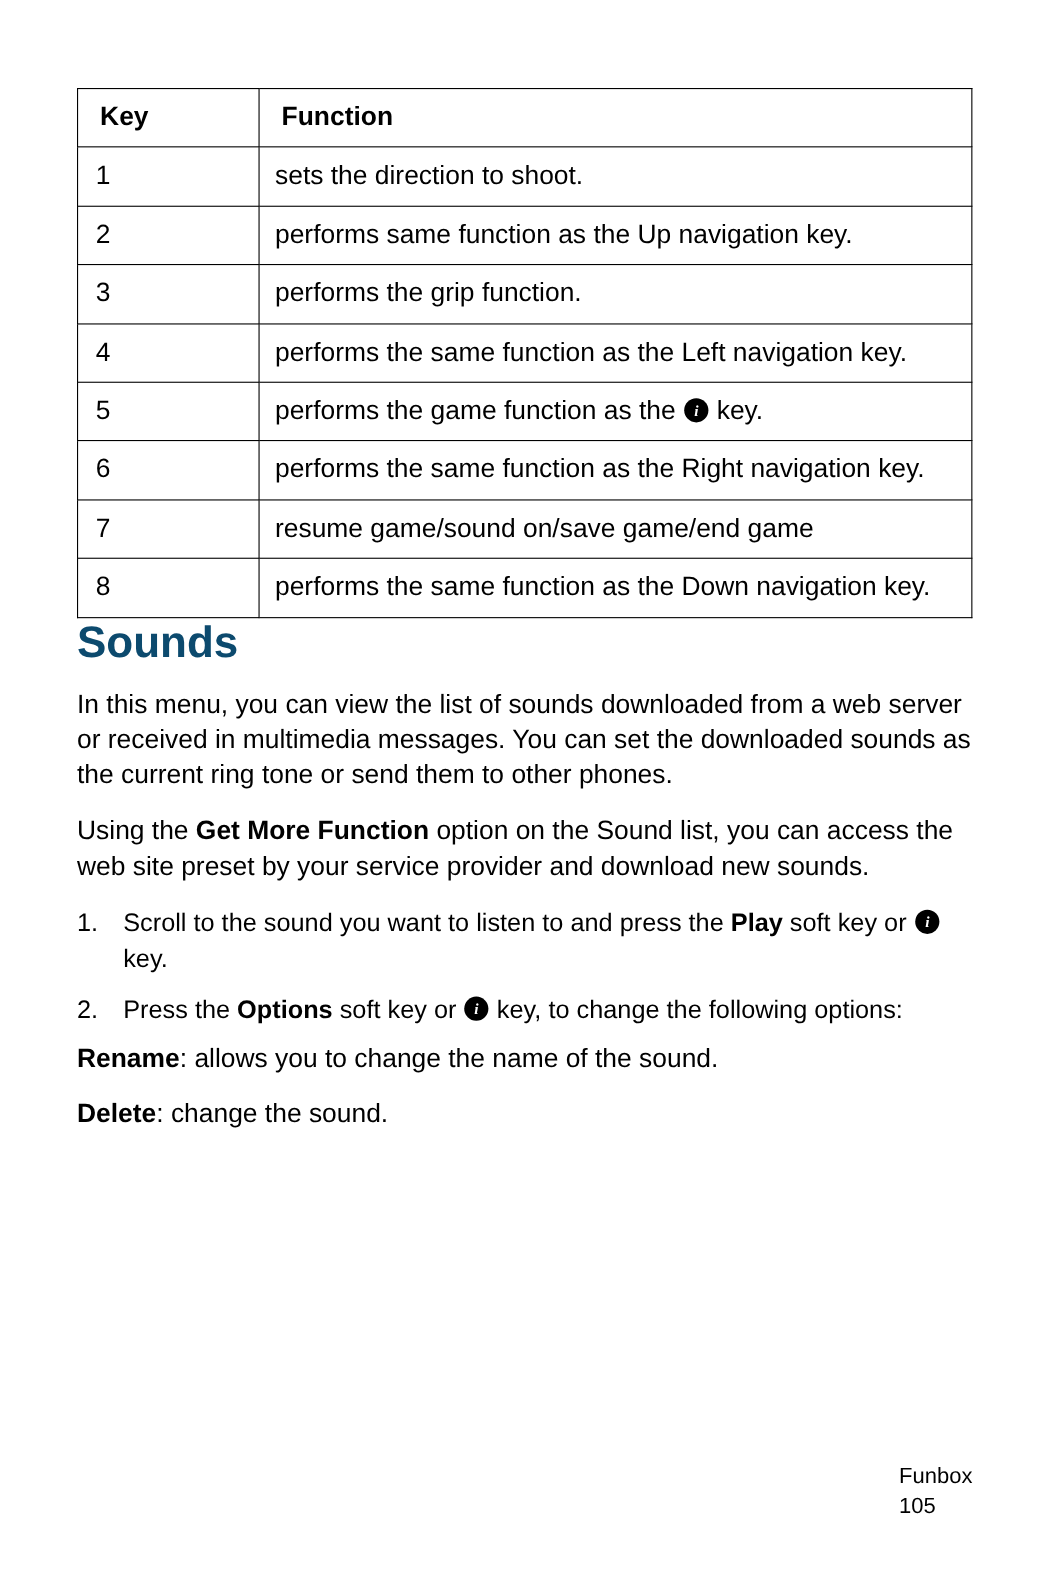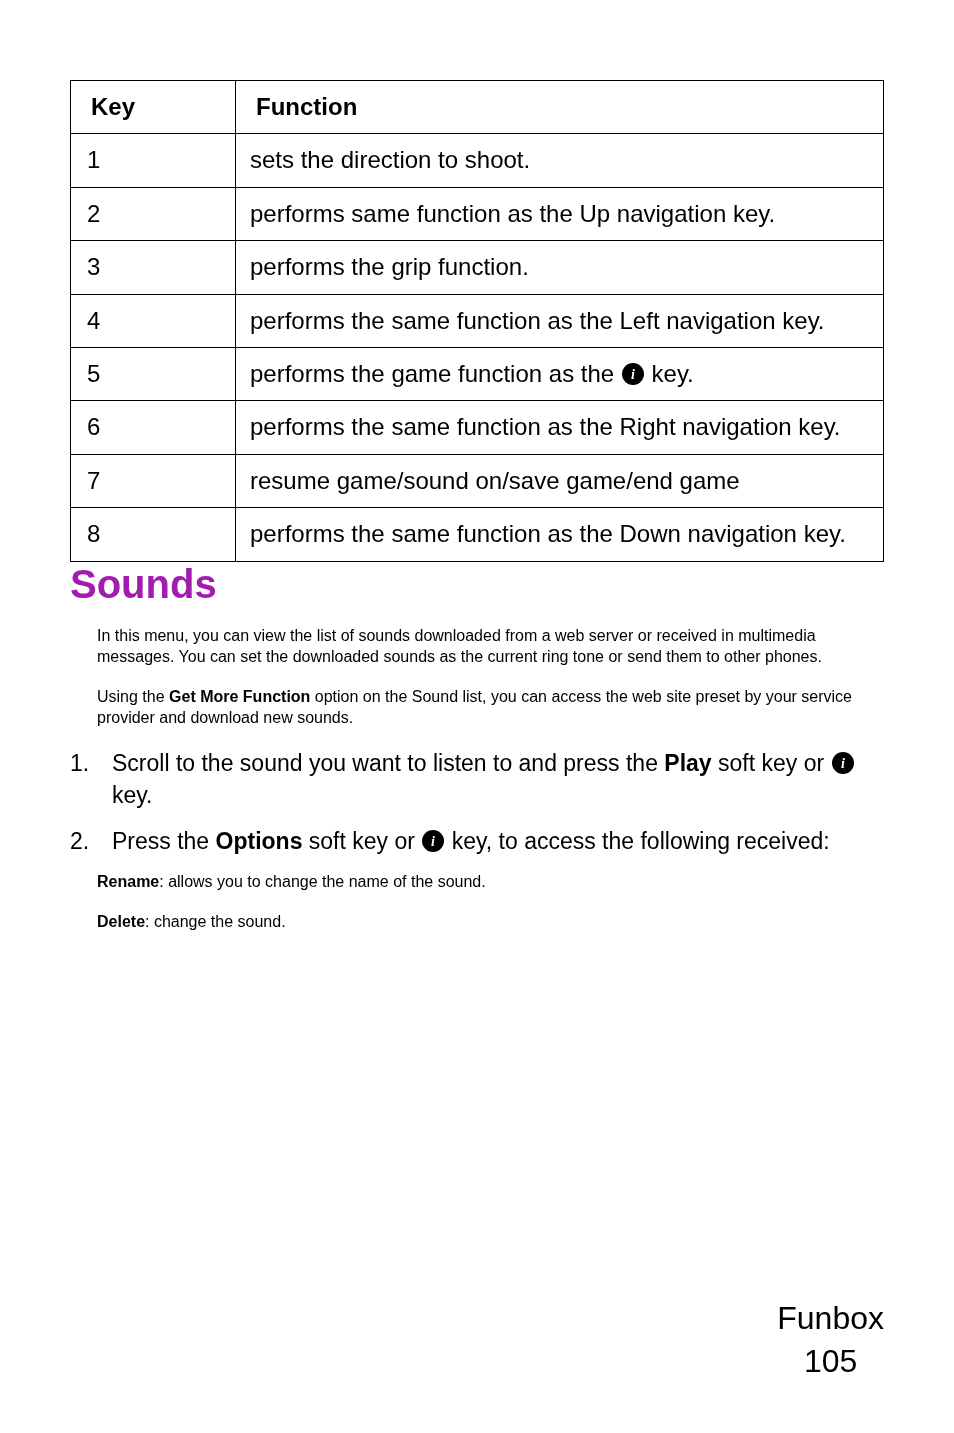--- a/index.html
+++ b/index.html
@@ -40,30 +40,29 @@
     }
     th.key-col {
       width: 165px;
       padding-left: 20px;
     }
     .func-cell {
       padding-left: 14px;
       padding-right: 20px;
     }
     h1.sounds-heading {
-      color: #a21caf;
+      color: #0c4a6e;
       font-size: 40px;
       font-weight: bold;
       margin-bottom: 18px;
     }
     p.body-text {
-      font-size: 16px;
+      font-size: 24px;
       line-height: 1.35;
       margin-bottom: 18px;
-      margin-left: 27px;
     }
     ol {
       list-style: none;
       margin-bottom: 12px;
     }
     ol li {
       font-size: 23px;
       line-height: 1.4;
       margin-bottom: 14px;
       padding-left: 42px;
@@ -87,22 +86,22 @@
     }
     .icon svg {
       width: 24px;
       height: 24px;
       display: block;
     }
     .footer {
       position: absolute;
       bottom: 50px;
       right: 70px;
-      text-align: center;
-      font-size: 32px;
+      text-align: left;
+      font-size: 20px;
       line-height: 1.35;
       margin-left: 32px;
     }
   </style>
 </head>
 <body>
 
 <table>
   <thead>
     <tr>
@@ -161,21 +160,21 @@
     <span>Scroll to the sound you want to listen to and press the </span><span class="bold">Play</span><span> soft key or </span><span class="icon"><svg viewBox="0 0 24 24">
           <circle cx="12" cy="12" r="11" fill="#000"></circle>
           <text x="12" y="17" text-anchor="middle" font-size="14" font-style="italic" font-weight="bold" fill="#fff" font-family="Georgia,serif">i</text>
         </svg></span><span> key.</span>
   </li>
   <li>
     <span class="num">2.</span>
     <span>Press the </span><span class="bold">Options</span><span> soft key or </span><span class="icon"><svg viewBox="0 0 24 24">
           <circle cx="12" cy="12" r="11" fill="#000"></circle>
           <text x="12" y="17" text-anchor="middle" font-size="14" font-style="italic" font-weight="bold" fill="#fff" font-family="Georgia,serif">i</text>
-        </svg></span><span> key, to access the following received:</span>
+        </svg></span><span> key, to change the following options:</span>
   </li>
 </ol>
 
 <p class="body-text"><span class="bold">Rename</span><span>: allows you to change the name of the sound.</span></p>
 
 <p class="body-text"><span class="bold">Delete</span><span>: change the sound.</span></p>
 
 <div class="footer">
   <div>Funbox</div>
   <div>105</div>

